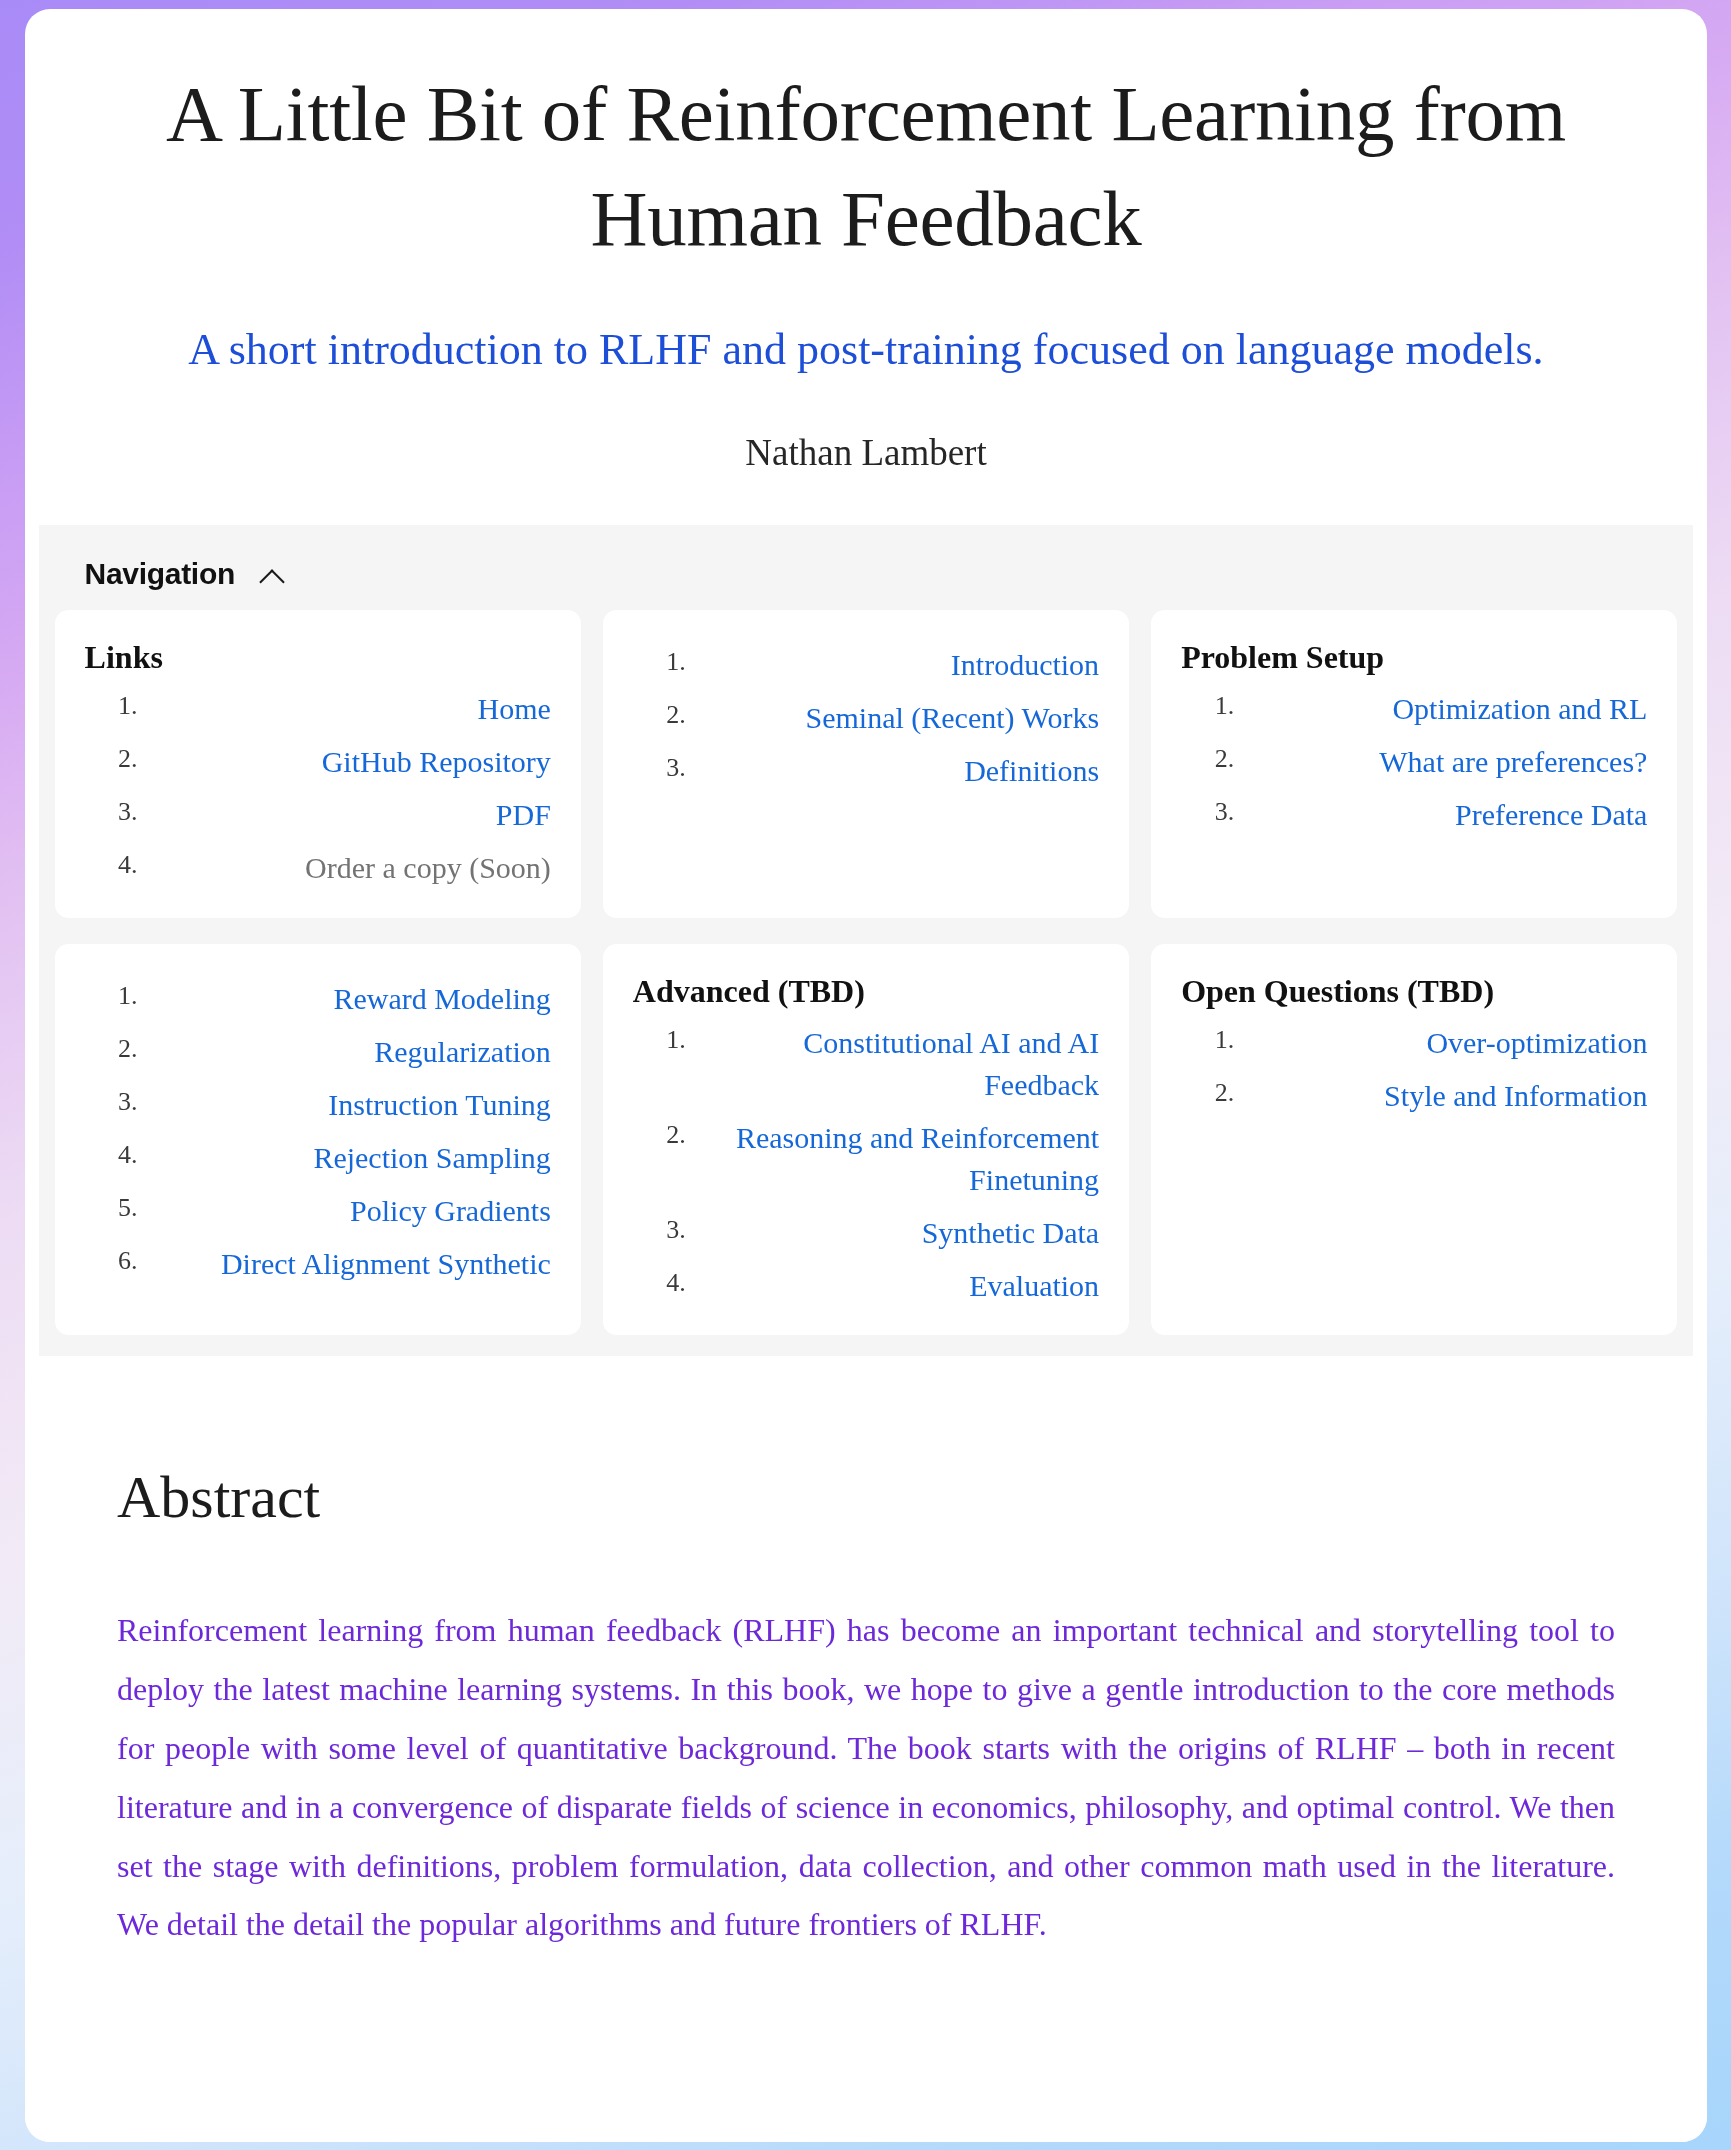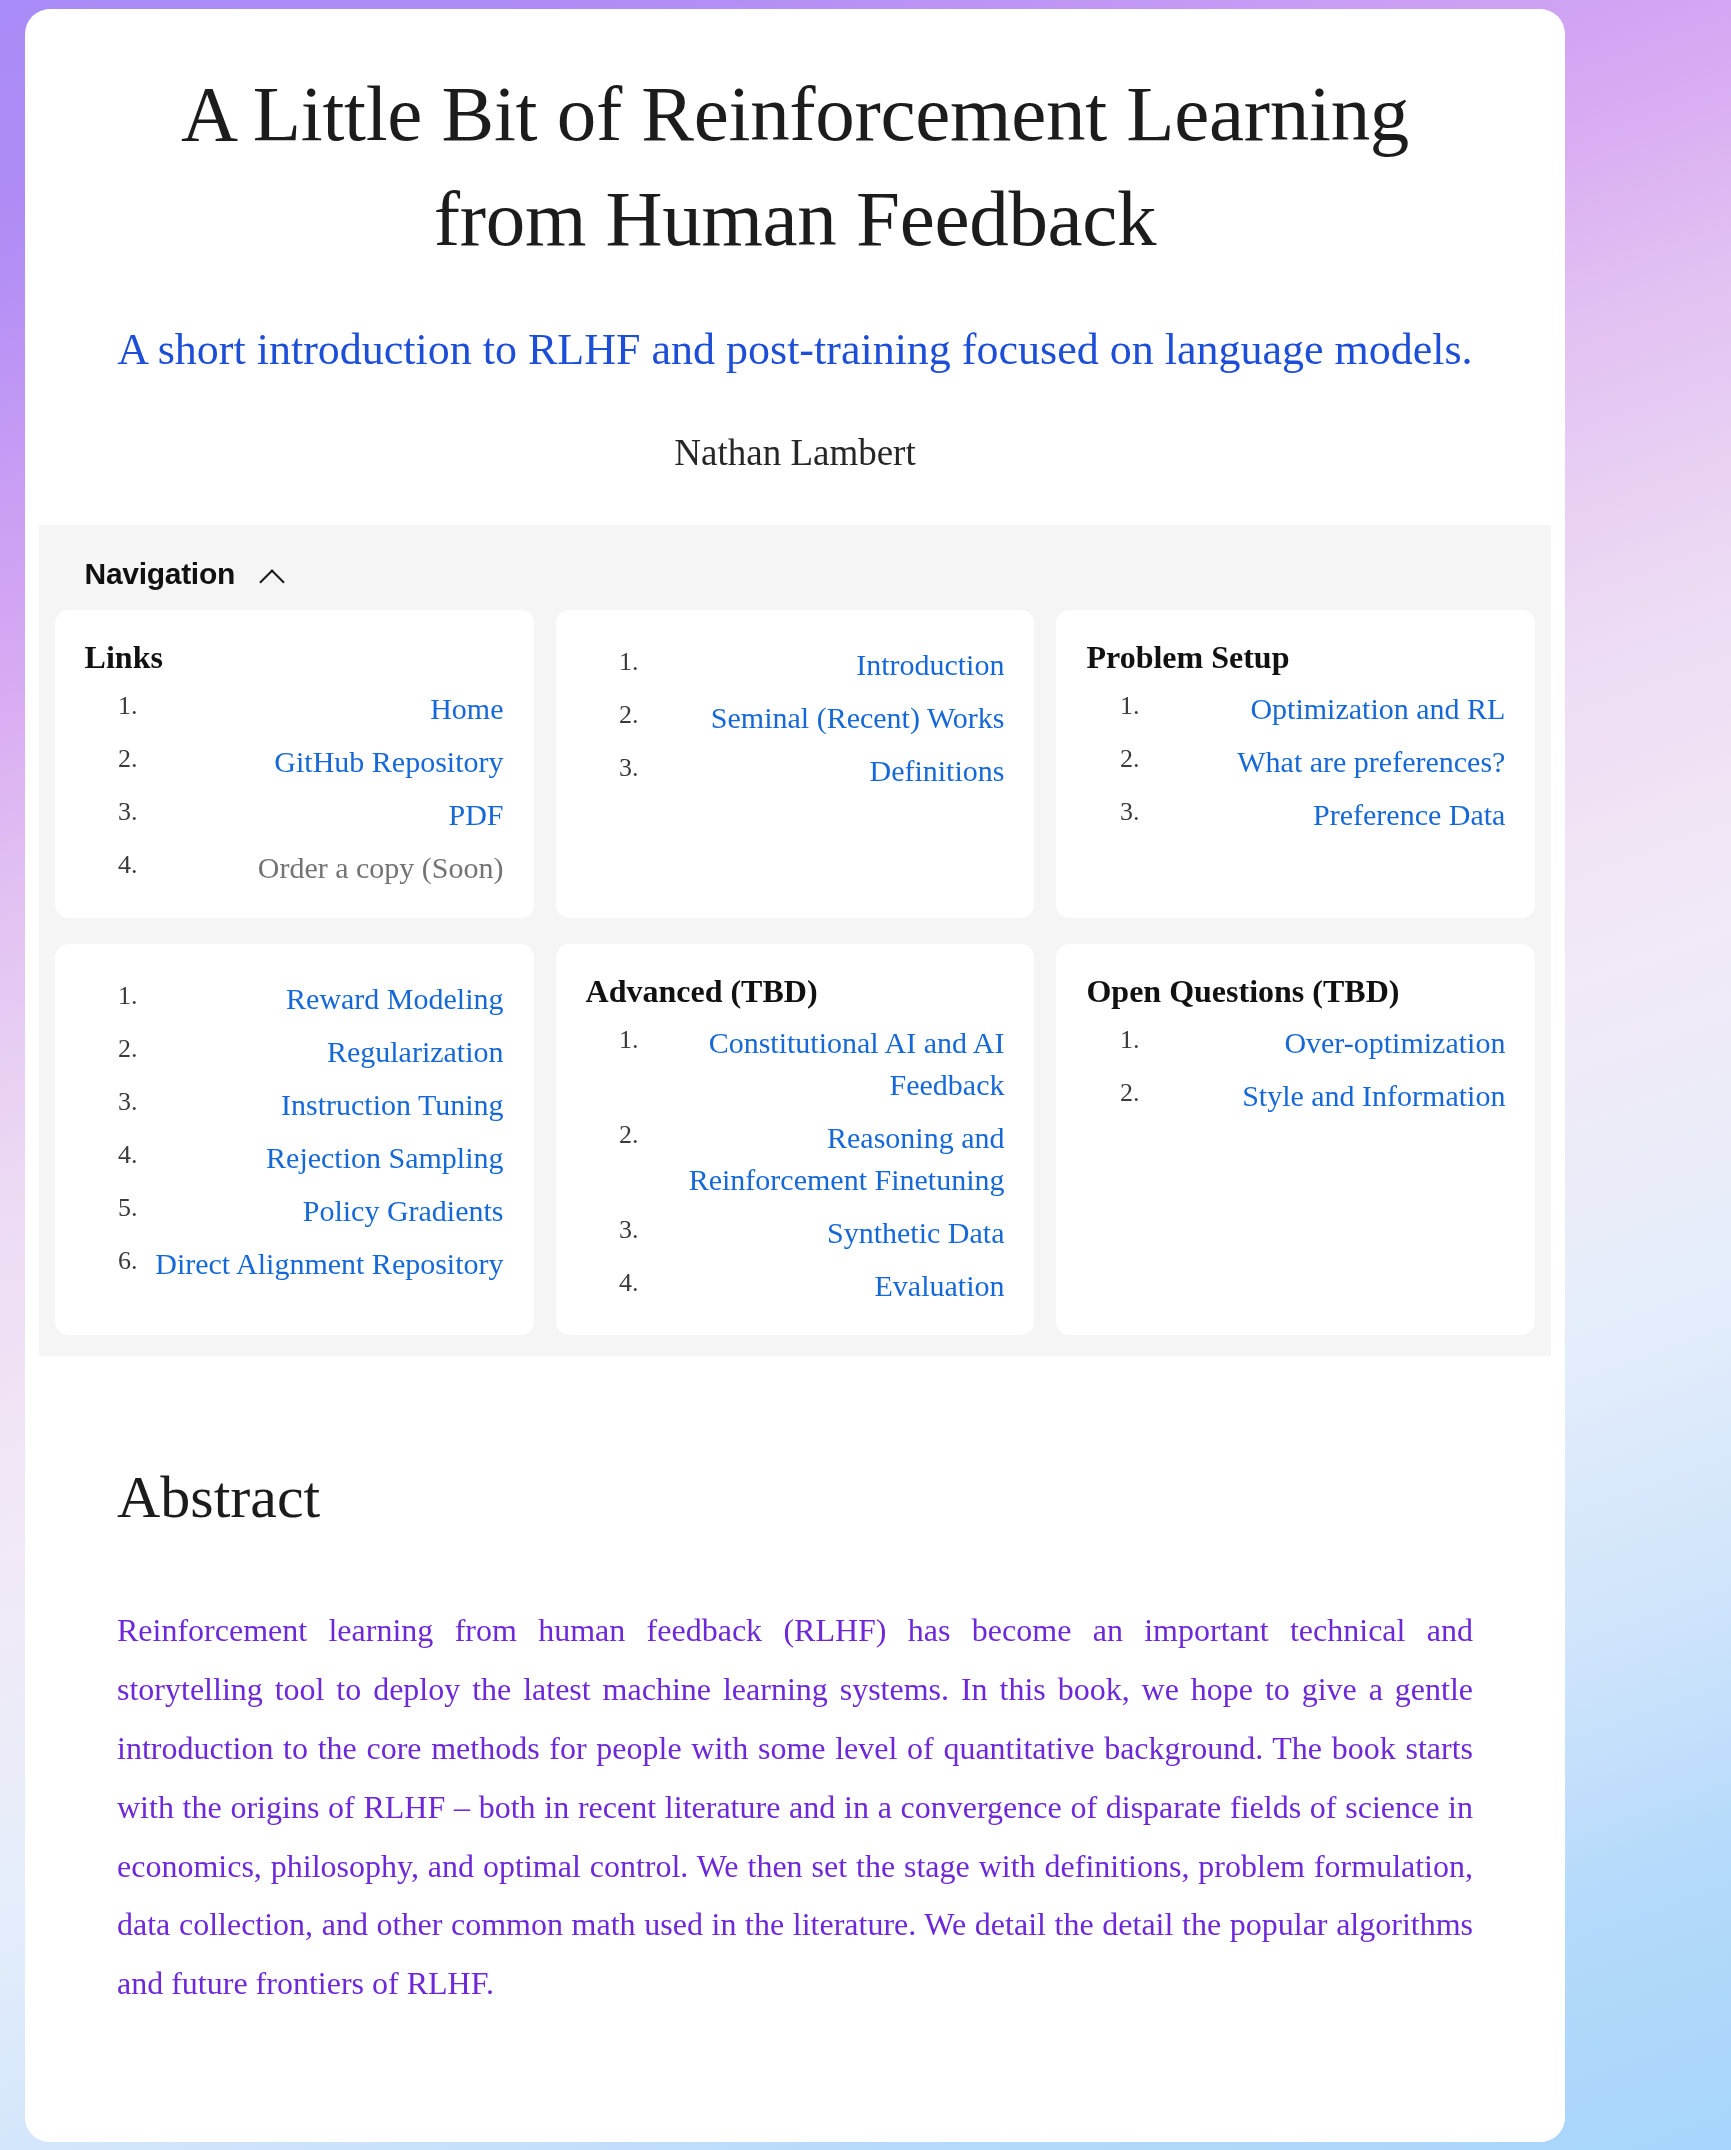--- a/index.html
+++ b/index.html
@@ -25,21 +25,21 @@
         #cfe4fb 80%,
         #b3d9fb 90%,
         #a7d5fb 100%);
   }
 
   
   .page-card {
     position: absolute;
     left: 25px;
     top: 8.7px;
-    width: 1540px;
+    width: 1682px;
     height: 2133px;
     background: #ffffff;
     border-radius: 25px 25px 25px 25px;
     overflow: hidden;
   }
 
   
   .masthead {
     padding: 52px 74px 0 74px;
     text-align: center;
@@ -261,21 +261,21 @@
         </ol>
       </div>
 
       <div class="nav-card tall">
         <ol class="nav-list">
           <li><a href="#">Reward Modeling</a></li>
           <li><a href="#">Regularization</a></li>
           <li><a href="#">Instruction Tuning</a></li>
           <li><a href="#">Rejection Sampling</a></li>
           <li><a href="#">Policy Gradients</a></li>
-          <li><a href="#">Direct Alignment Repository</a></li>
+          <li><a href="#">Direct Alignment Synthetic</a></li>
         </ol>
       </div>
 
       <div class="nav-card tall">
         <div class="nav-card-title">Advanced (TBD)</div>
         <ol class="nav-list">
           <li><a href="#">Constitutional AI and AI Feedback</a></li>
           <li><a href="#">Reasoning and Reinforcement Finetuning</a></li>
           <li><a href="#">Synthetic Data</a></li>
           <li><a href="#">Evaluation</a></li>

